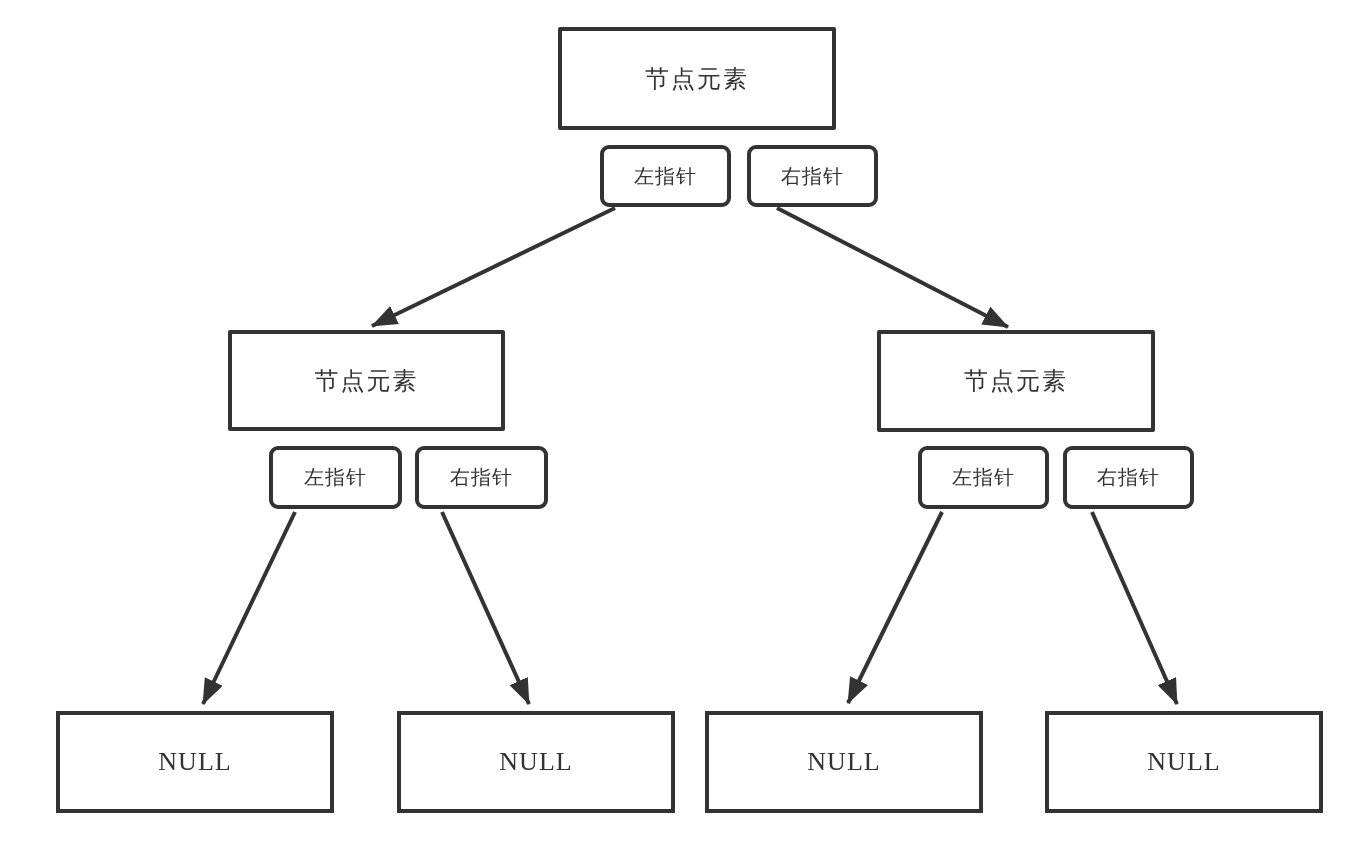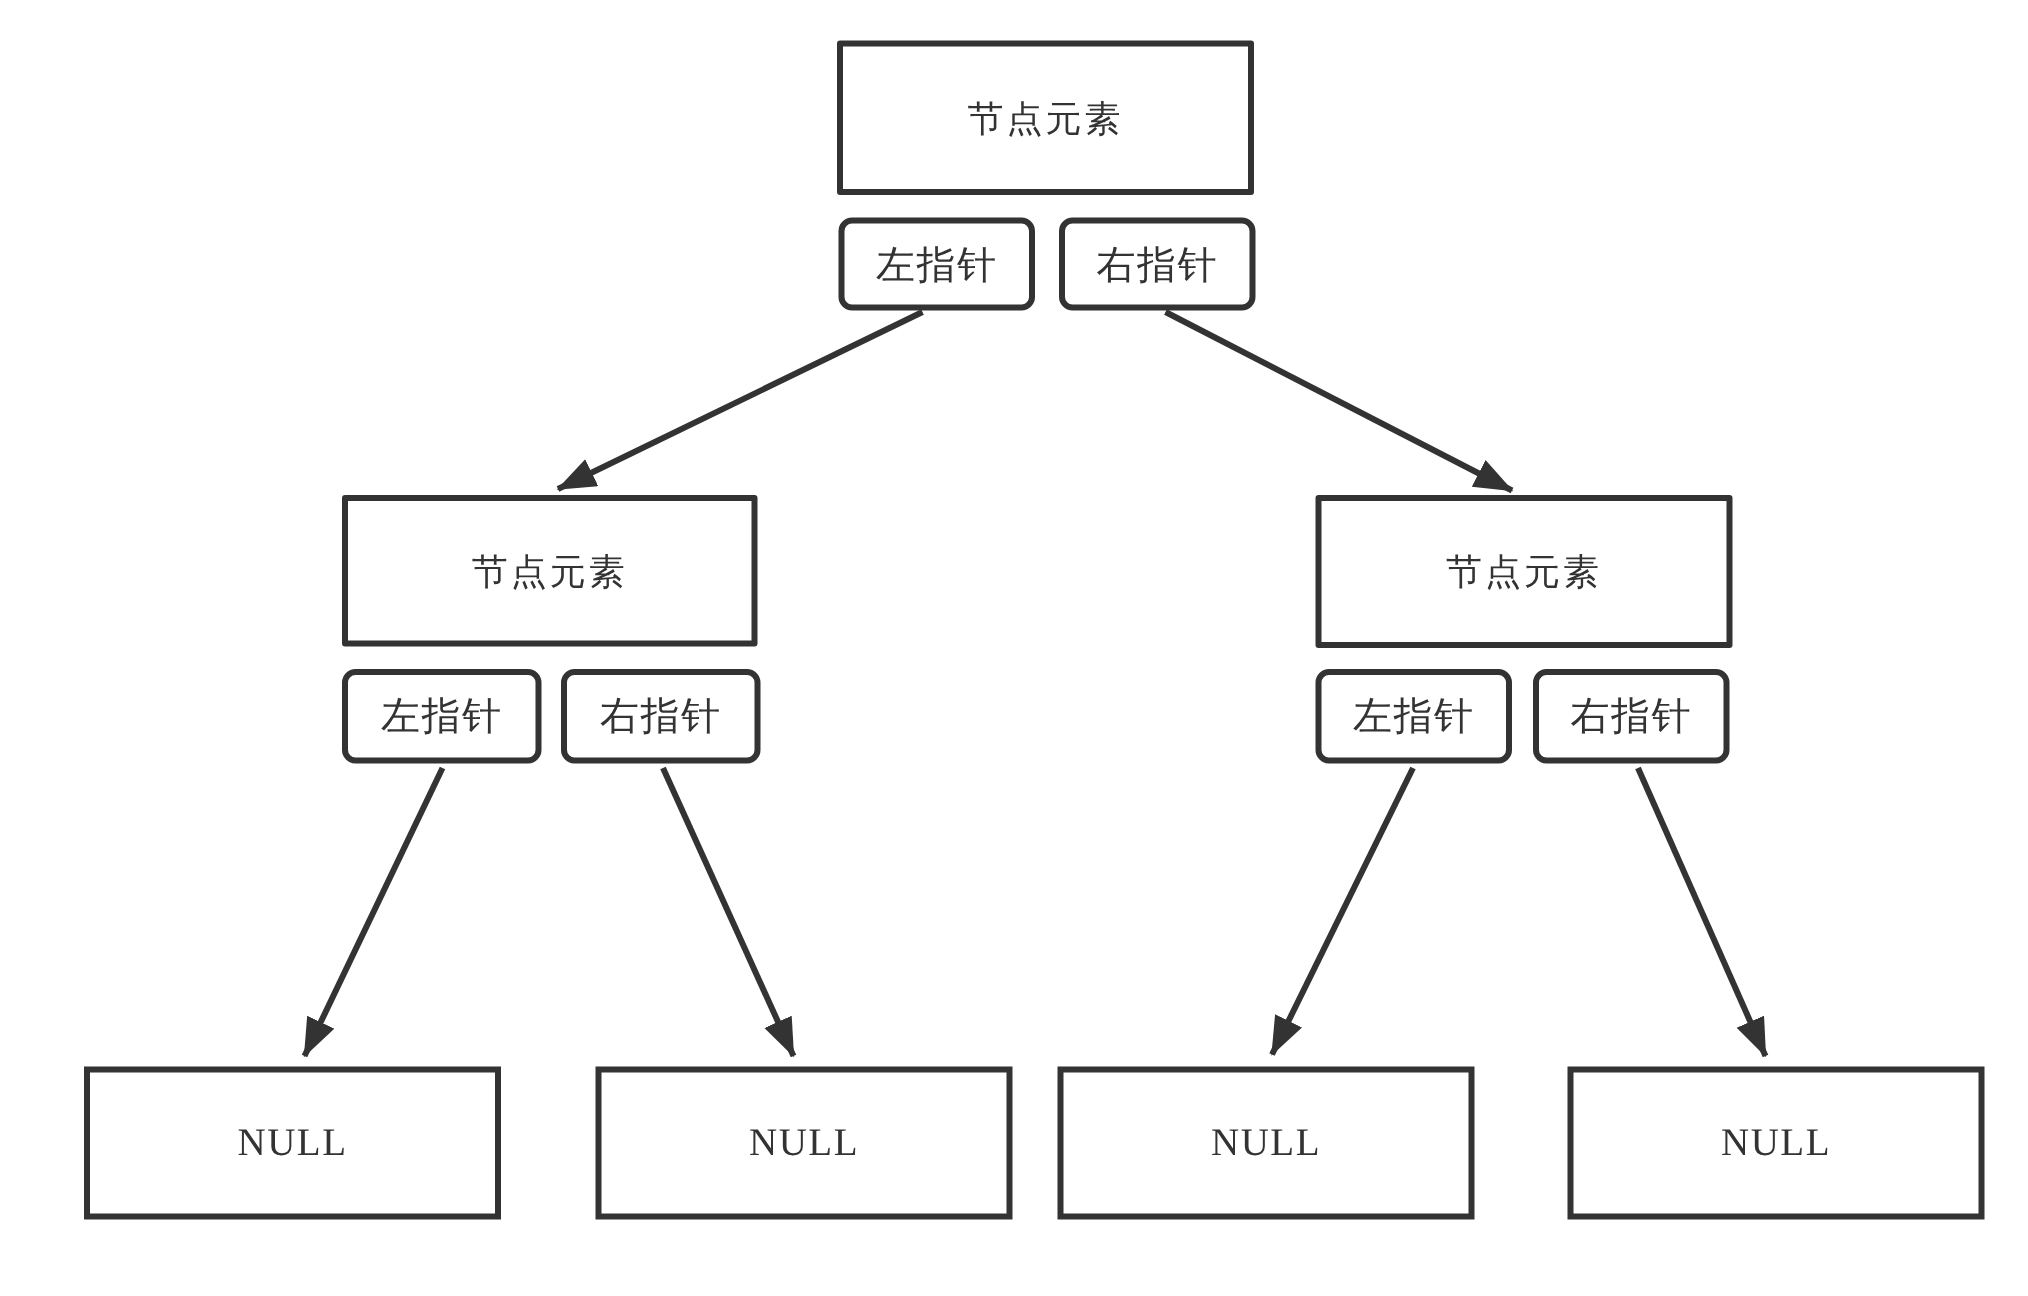--- a/index.html
+++ b/index.html
@@ -41,22 +41,23 @@
     color: var(--text);
     text-align: center;
   }
   .node-box {
     border-radius: 2px;
     font-size: 24px;
     letter-spacing: 2px;
   }
   .pointer-box {
     border-radius: 9px;
-    font-size: 26px;
+    font-size: 20px;
     letter-spacing: 1px;
+    margin-left: 41px;
   }
   .null-box {
     border-radius: 0;
     font-size: 26px;
     letter-spacing: 1px;
     justify-content: center;
   }
 </style>
 </head>
 <body>

